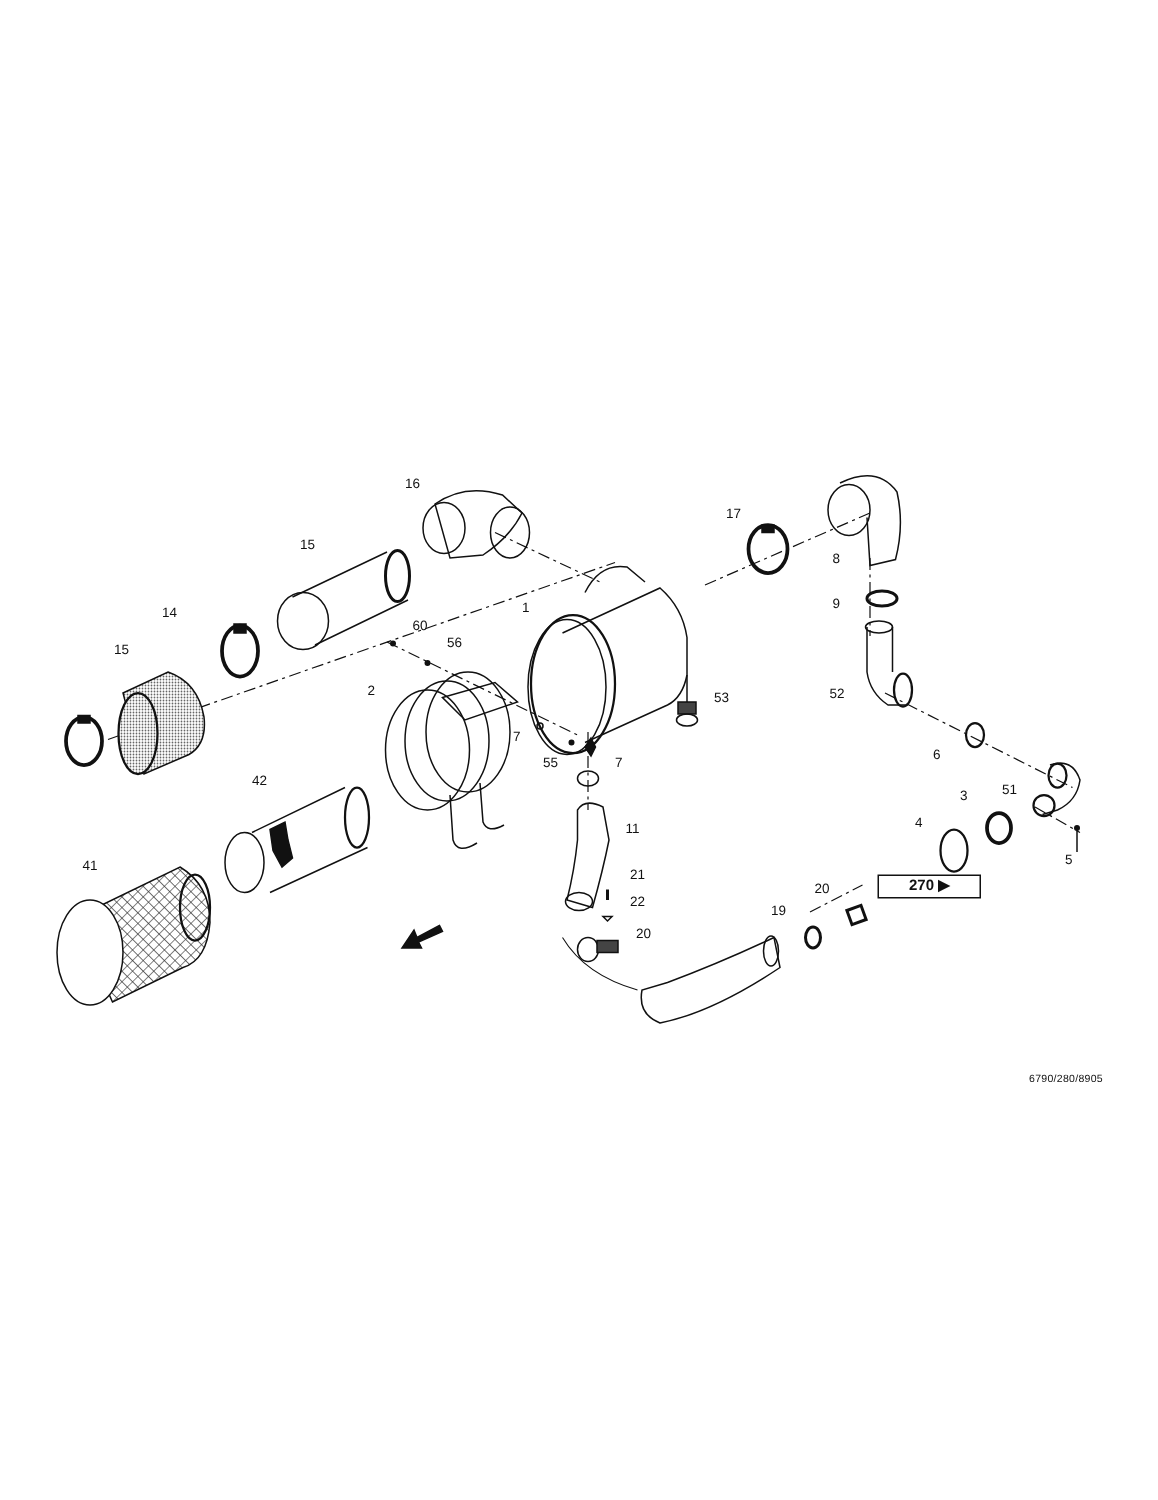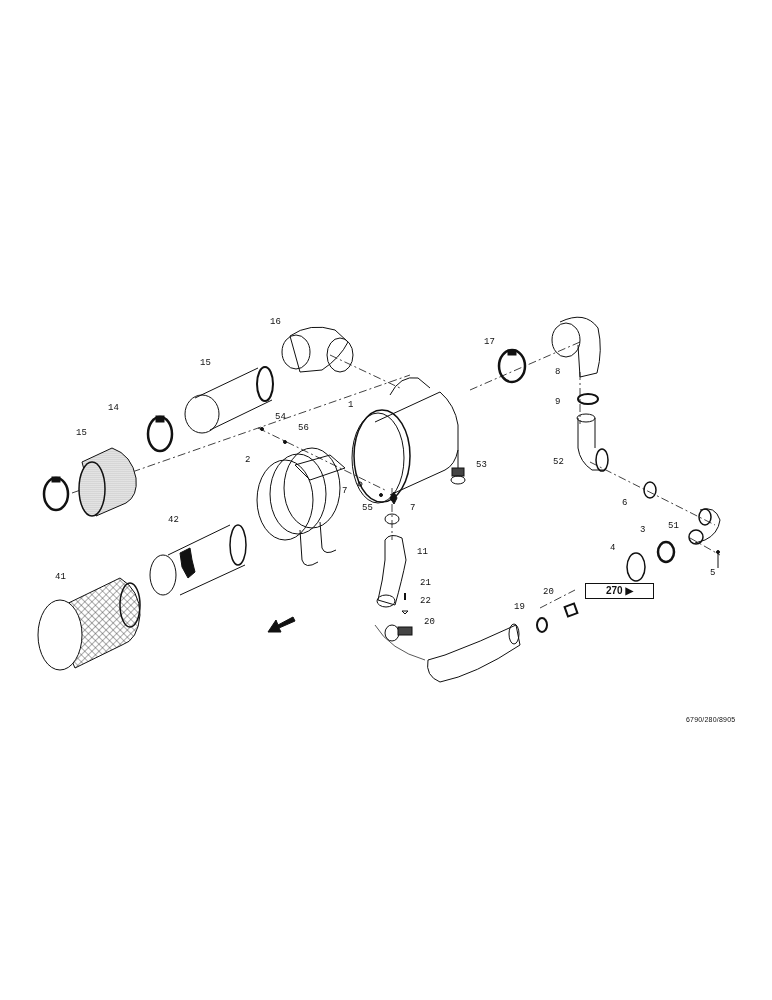--- a/index.html
+++ b/index.html
@@ -1,20 +1,20 @@
 <!DOCTYPE html>
 <html><head>
 <meta charset="utf-8">
 <style>
   html, body { margin: 0; padding: 0; background: #ffffff; }
   body { width: 772px; height: 1000px; position: relative; overflow: hidden;
          font-family: "Liberation Sans", sans-serif; }
   #diagram { position: absolute; left: 0; top: 0; width: 772px; height: 1000px; }
   .lbl { position: absolute; font-size: 9px; color: #111; line-height: 10px;
-         font-family: Liberation Mono, monospace; white-space: nowrap; }
+         font-family: Liberation Sans, sans-serif; white-space: nowrap; }
   .ref-box { position: absolute; border: 1px solid #111; font-size: 10px; font-weight: bold;
              padding: 1px 20px; line-height: 12px; color: #111; background: #fff; }
   .drawno { position: absolute; font-size: 7px; color: #111; letter-spacing: 0.2px;
             font-family: "Liberation Sans", sans-serif; }
 </style>
 </head>
 <body>
 
 <svg id="diagram" viewBox="0 0 772 1000" xmlns="http://www.w3.org/2000/svg">
   <defs>
@@ -191,21 +191,21 @@
 <div class="lbl" style="left:484px;top:337px">17</div>
 <div class="lbl" style="left:514px;top:602px">19</div>
 <div class="lbl" style="left:424px;top:617px">20</div>
 <div class="lbl" style="left:420px;top:578px">21</div>
 <div class="lbl" style="left:420px;top:596px">22</div>
 <div class="lbl" style="left:55px;top:572px">41</div>
 <div class="lbl" style="left:168px;top:515px">42</div>
 <div class="lbl" style="left:668px;top:521px">51</div>
 <div class="lbl" style="left:553px;top:457px">52</div>
 <div class="lbl" style="left:476px;top:460px">53</div>
-<div class="lbl" style="left:275px;top:412px">54</div>
+<div class="lbl" style="left:275px;top:412px">60</div>
 <div class="lbl" style="left:362px;top:503px">55</div>
 <div class="lbl" style="left:298px;top:423px">56</div>
 
 <div class="ref-box" style="left:585px;top:583px">
   <span>270</span>
   <span>▶</span>
 </div>
 
 <div class="drawno" style="left:686px;top:716px">6790/280/8905</div>
 

